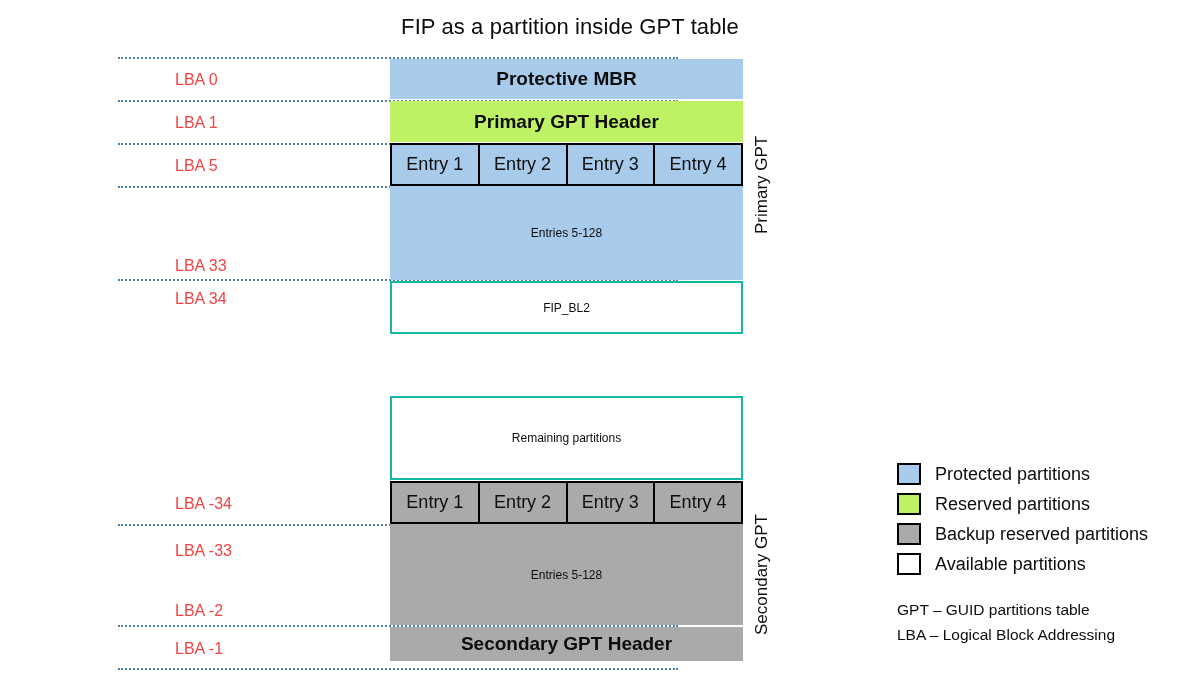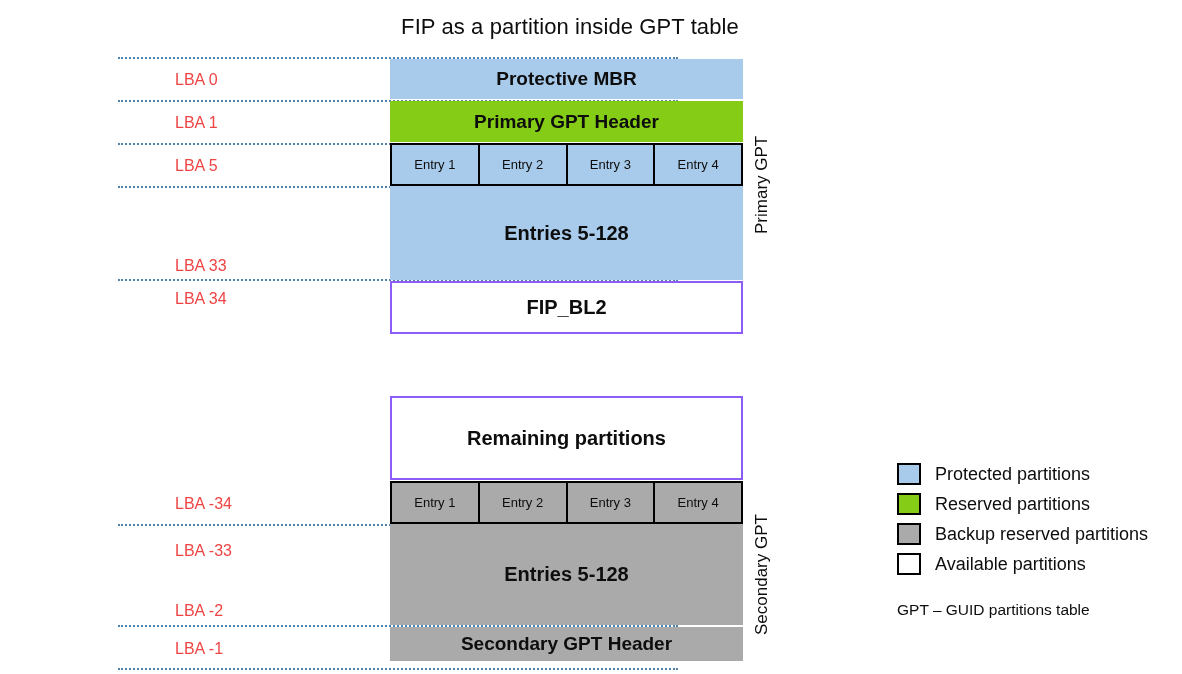--- a/index.html
+++ b/index.html
@@ -59,50 +59,49 @@
 
   
   .block {
     position: absolute;
     left: 390px;
     width: 353px;
     display: flex;
     align-items: center;
     justify-content: center;
     box-sizing: border-box;
-    font-size: 20px;
+    font-size: 12px;
     color: #0d0d0d;
     text-align: center;
-    font-weight: bold;
   }
   .block.bold { font-weight: 700; font-size: 19px; }
 
   .fill-blue  { background: #a8cbeb; }
-  .fill-pink  { background: #84cc16; }
+  .fill-pink  { background: #bef264; }
   .fill-gray  { background: #aaaaaa; }
   .fill-white { background: #ffffff; }
 
-  .bordered { border: 2px solid #8b5cf6; }
+  .bordered { border: 2px solid #14b8a6; }
 
   
   .entry-row {
     position: absolute;
     left: 390px;
     width: 353px;
     height: 43px;
     display: flex;
     box-sizing: border-box;
     border: 2.5px solid #000000;
   }
   .entry-cell {
     flex: 1 1 0;
     display: flex;
     align-items: center;
     justify-content: center;
-    font-size: 13px;
+    font-size: 18px;
     color: #0d0d0d;
     border-right: 2.5px solid #000000;
     box-sizing: border-box;
   }
   .entry-cell:last-child { border-right: none; }
 
   
   .side-label {
     position: absolute;
     left: 752px;
@@ -233,15 +232,16 @@
     <span class="legend-text">Backup reserved partitions</span>
   </div>
 
   <div class="legend-row">
     <span class="swatch fill-white"></span>
     <span class="legend-text">Available partitions</span>
   </div>
 
   <div id="legend-notes">
     <div class="note-line">GPT – GUID partitions table</div>
+    <div class="note-line">LBA – Logical Block Addressing</div>
   </div>
 
 </div>
 
 </body></html>

